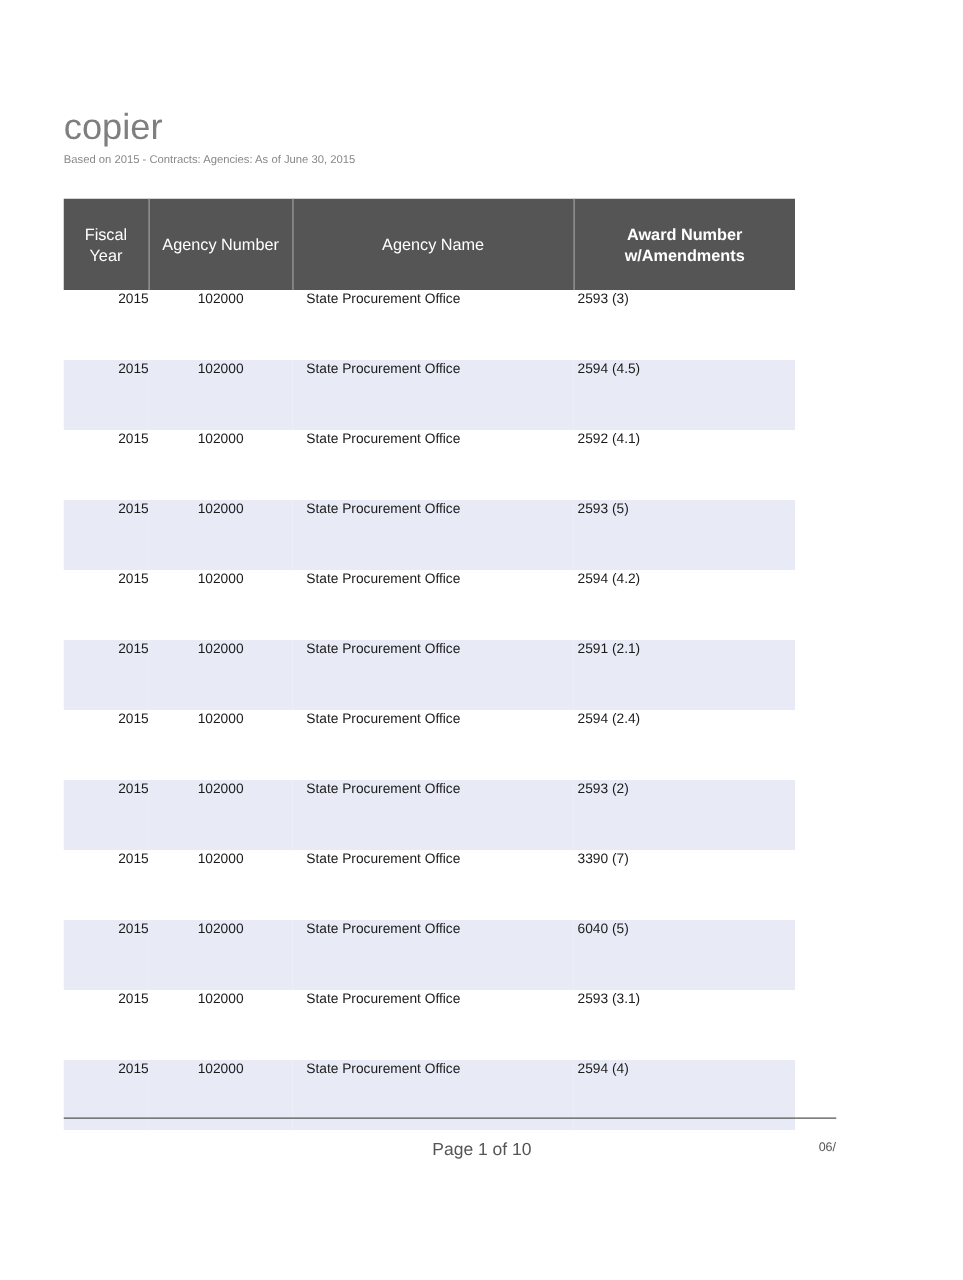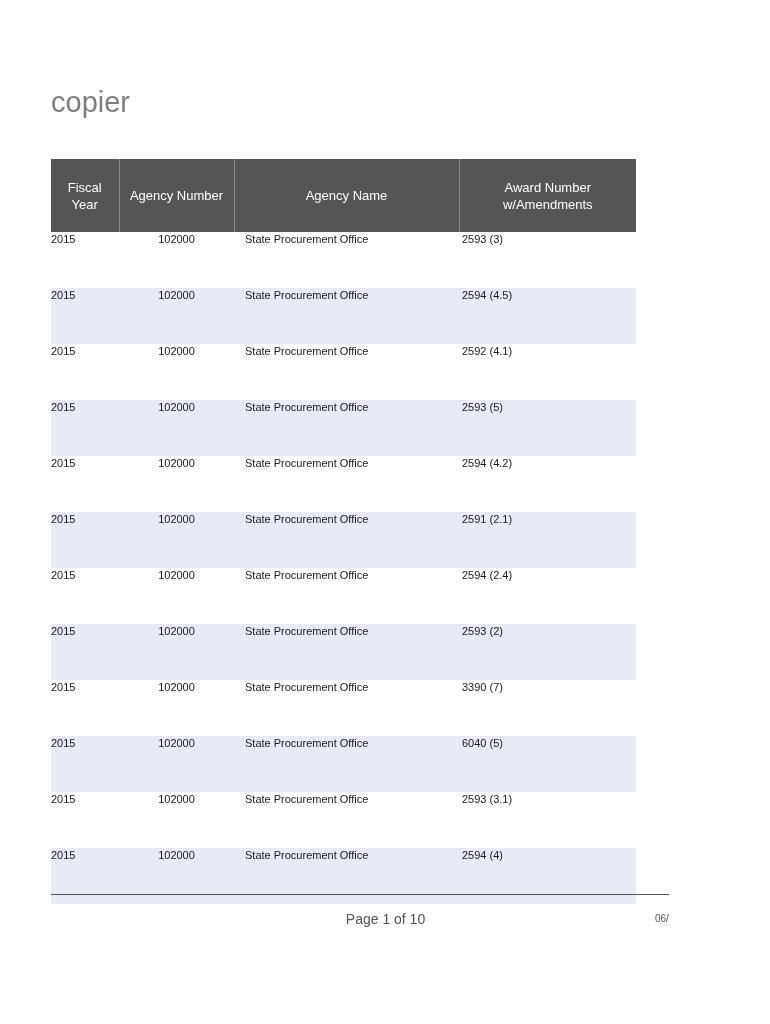--- a/index.html
+++ b/index.html
@@ -83,20 +83,21 @@
     border-right: 1px solid #8a8a8a;
     height: 73px;
     box-sizing: border-box;
     padding: 0 4px;
   }
   .data-table thead th:last-child {
     border-right: none;
   }
   .data-table thead th.col-award {
     border-left: 1px solid #8a8a8a;
+    font-weight: bold;
   }
 
   .col-fy    { width: 68px; }
   .col-agnum { width: 115px; }
   .col-agname{ width: 225px; }
   .col-award { width: 177px; }
 
   tbody tr {
     height: 56px;
   }
@@ -104,21 +105,21 @@
     background: #e8eaf6;
   }
   tbody td {
     font-size: 11px;
     line-height: 14px;
     color: #1a1a1a;
     height: 56px;
     box-sizing: border-box;
     padding-top: 13px;
   }
-  td.cell-fy     { text-align: left; }
+  td.cell-fy     { text-align: right; }
   td.cell-agnum  { text-align: center; }
   td.cell-agname { text-align: left; padding-left: 11px; }
   td.cell-award  { text-align: left; padding-left: 3px; margin-left: 39px; }
 
   
   .footer-rule {
     position: absolute;
     left: 51px;
     top: 894px;
     width: 669px;
@@ -152,20 +153,21 @@
     color: #555555;
   }
 </style>
 </head>
 <body>
 
 <div class="page">
 
   <div class="report-header">
     <div class="report-title">copier</div>
+    <div class="report-subtitle">Based on 2015 - Contracts: Agencies: As of June 30, 2015</div>
   </div>
 
   <table class="data-table">
     <colgroup>
       <col class="col-fy">
       <col class="col-agnum">
       <col class="col-agname">
       <col class="col-award">
     </colgroup>
     <thead>

